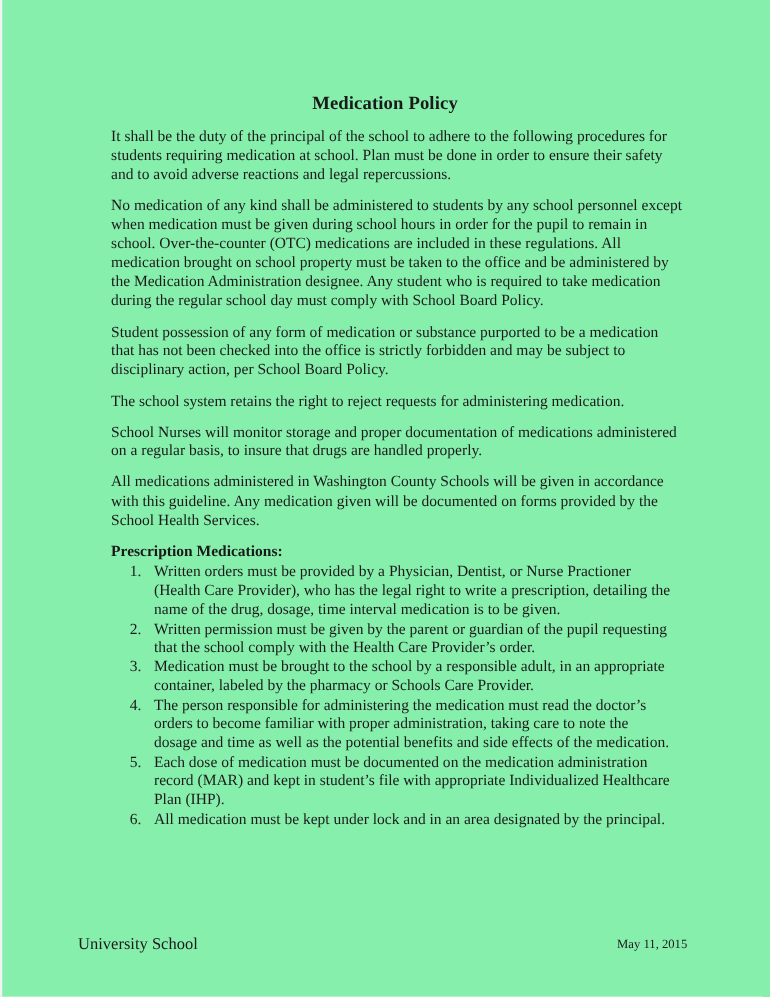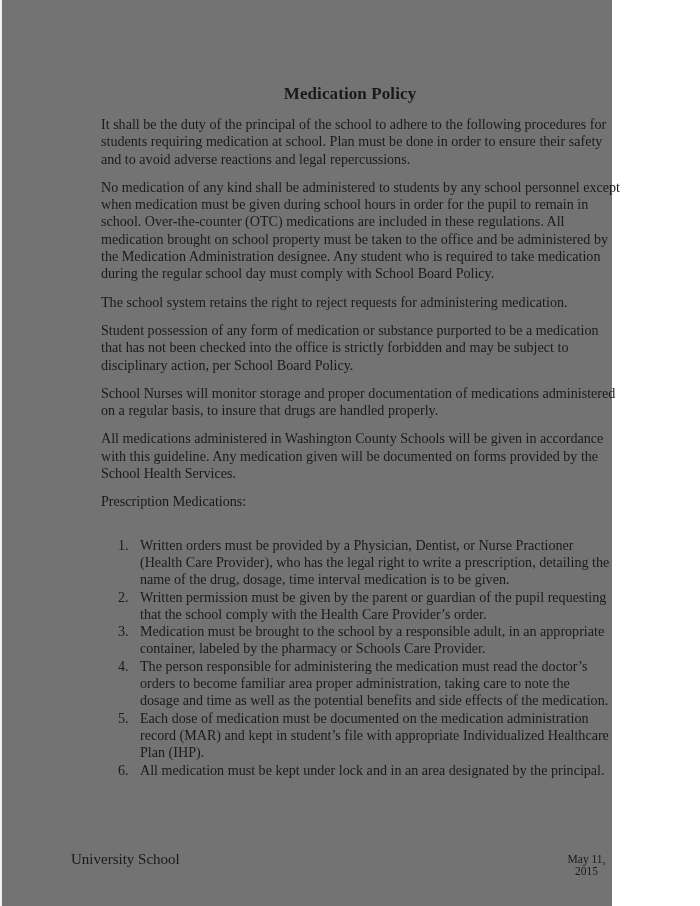--- a/index.html
+++ b/index.html
@@ -11,22 +11,22 @@
       width: 700px;
       height: 906px;
       position: relative;
       overflow: hidden;
       font-family: "Liberation Serif", "DejaVu Serif", serif;
       color: #1a1a1a;
     }
     .page {
       position: absolute;
       left: 0; top: 0;
-      width: 612px; height: 906px;
-      background: #737373;
+      width: 700px; height: 906px;
+      background: #86efac;
     }
     .title {
       position: absolute;
       top: 84px;
       left: 0;
       width: 700px;
       text-align: center;
       font-weight: bold;
       font-size: 17px;
       letter-spacing: 0.1px;
@@ -84,42 +84,42 @@
 <body>
 
 <div class="page">
   <div class="scan-edge"></div>
 
   <div class="title">Medication Policy</div>
 
   <div class="body">
     <p class="para">It shall be the duty of the principal of the school to adhere to the following procedures for students requiring medication at school. Plan must be done in order to ensure their safety and to avoid adverse reactions and legal repercussions.</p>
     <p class="para">No medication of any kind shall be administered to students by any school personnel except when medication must be given during school hours in order for the pupil to remain in school. Over-the-counter (OTC) medications are included in these regulations. All medication brought on school property must be taken to the office and be administered by the Medication Administration designee. Any student who is required to take medication during the regular school day must comply with School Board Policy.</p>
+    <p class="para">Student possession of any form of medication or substance purported to be a medication that has not been checked into the office is strictly forbidden and may be subject to disciplinary action, per School Board Policy.</p>
     <p class="para">The school system retains the right to reject requests for administering medication.</p>
-    <p class="para">Student possession of any form of medication or substance purported to be a medication that has not been checked into the office is strictly forbidden and may be subject to disciplinary action, per School Board Policy.</p>
     <p class="para">School Nurses will monitor storage and proper documentation of medications administered on a regular basis, to insure that drugs are handled properly.</p>
     <p class="para">All medications administered in Washington County Schools will be given in accordance with this guideline. Any medication given will be documented on forms provided by the School Health Services.</p>
-    <p class="para" style="margin-bottom:26px;">Prescription Medications:</p>
+    <p class="para" style="margin-bottom:1px;font-weight:bold;">Prescription Medications:</p>
 
     <ol class="list">
       <li class="list-item">
         <span class="list-num">1.</span>
         <span>Written orders must be provided by a Physician, Dentist, or Nurse Practioner (Health Care Provider), who has the legal right to write a prescription, detailing the name of the drug, dosage, time interval medication is to be given.</span>
       </li>
       <li class="list-item">
         <span class="list-num">2.</span>
         <span>Written permission must be given by the parent or guardian of the pupil requesting that the school comply with the Health Care Provider’s order.</span>
       </li>
       <li class="list-item">
         <span class="list-num">3.</span>
         <span>Medication must be brought to the school by a responsible adult, in an appropriate container, labeled by the pharmacy or Schools Care Provider.</span>
       </li>
       <li class="list-item">
         <span class="list-num">4.</span>
-        <span>The person responsible for administering the medication must read the doctor’s orders to become familiar area proper administration, taking care to note the dosage and time as well as the potential benefits and side effects of the medication.</span>
+        <span>The person responsible for administering the medication must read the doctor’s orders to become familiar with proper administration, taking care to note the dosage and time as well as the potential benefits and side effects of the medication.</span>
       </li>
       <li class="list-item">
         <span class="list-num">5.</span>
         <span>Each dose of medication must be documented on the medication administration record (MAR) and kept in student’s file with appropriate Individualized Healthcare Plan (IHP).</span>
       </li>
       <li class="list-item">
         <span class="list-num">6.</span>
         <span>All medication must be kept under lock and in an area designated by the principal.</span>
       </li>
     </ol>

